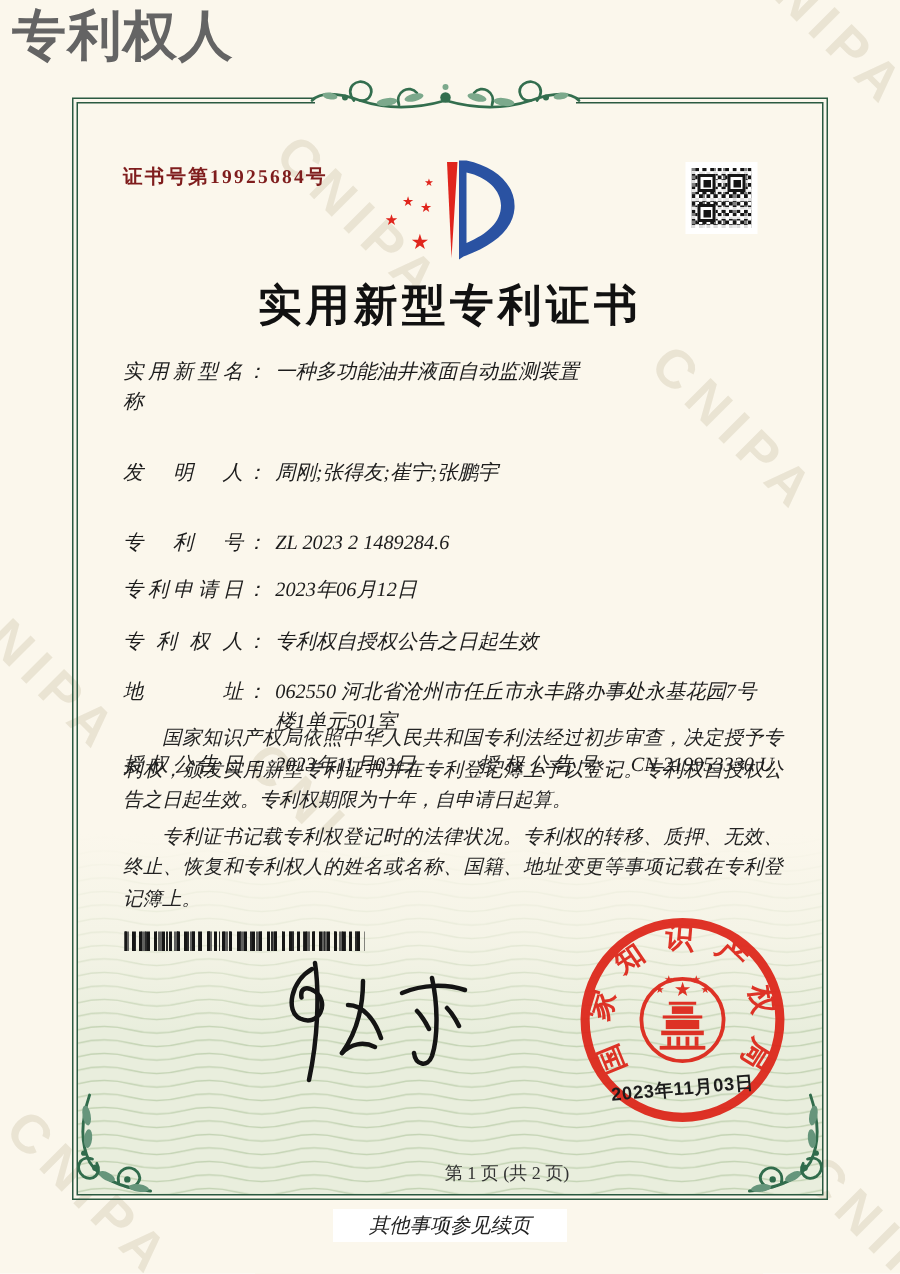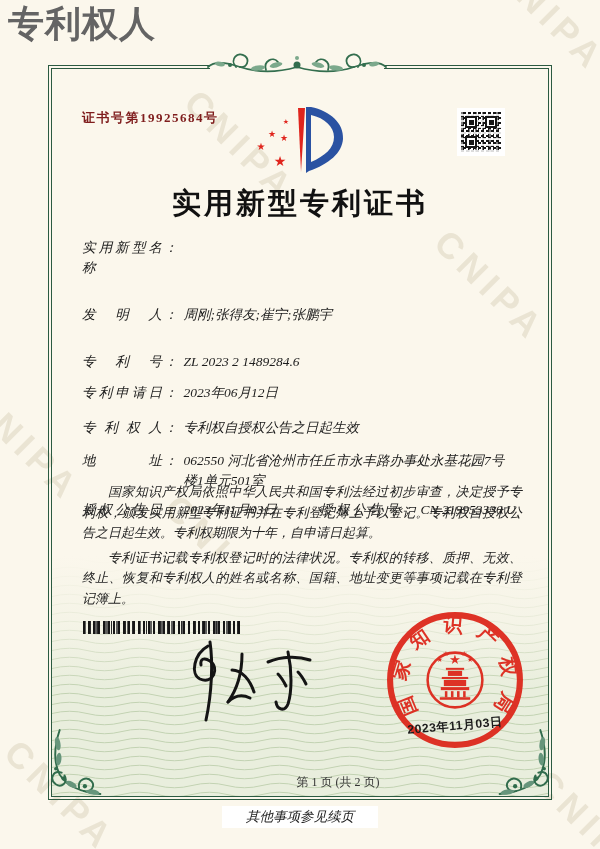--- a/index.html
+++ b/index.html
@@ -113,20 +113,21 @@
       <i class="f bl"></i>
     </div>
   </div>
 
   <div class="title">实用新型专利证书</div>
 
   <div class="fields">
     <div class="frow">
       <span class="flabel">实用新型名称</span>
       <span class="fcolon">：</span>
+      <span class="fvalue">一种多功能油井液面自动监测装置</span>
     </div>
     <div class="frow mt19">
       <span class="flabel">发明人</span>
       <span class="fcolon">：</span>
       <span class="fvalue">周刚;张得友;崔宁;张鹏宇</span>
     </div>
     <div class="frow mt19">
       <span class="flabel">专利号</span>
       <span class="fcolon">：</span>
       <span class="fvalue">ZL 2023 2 1489284.6</span>

